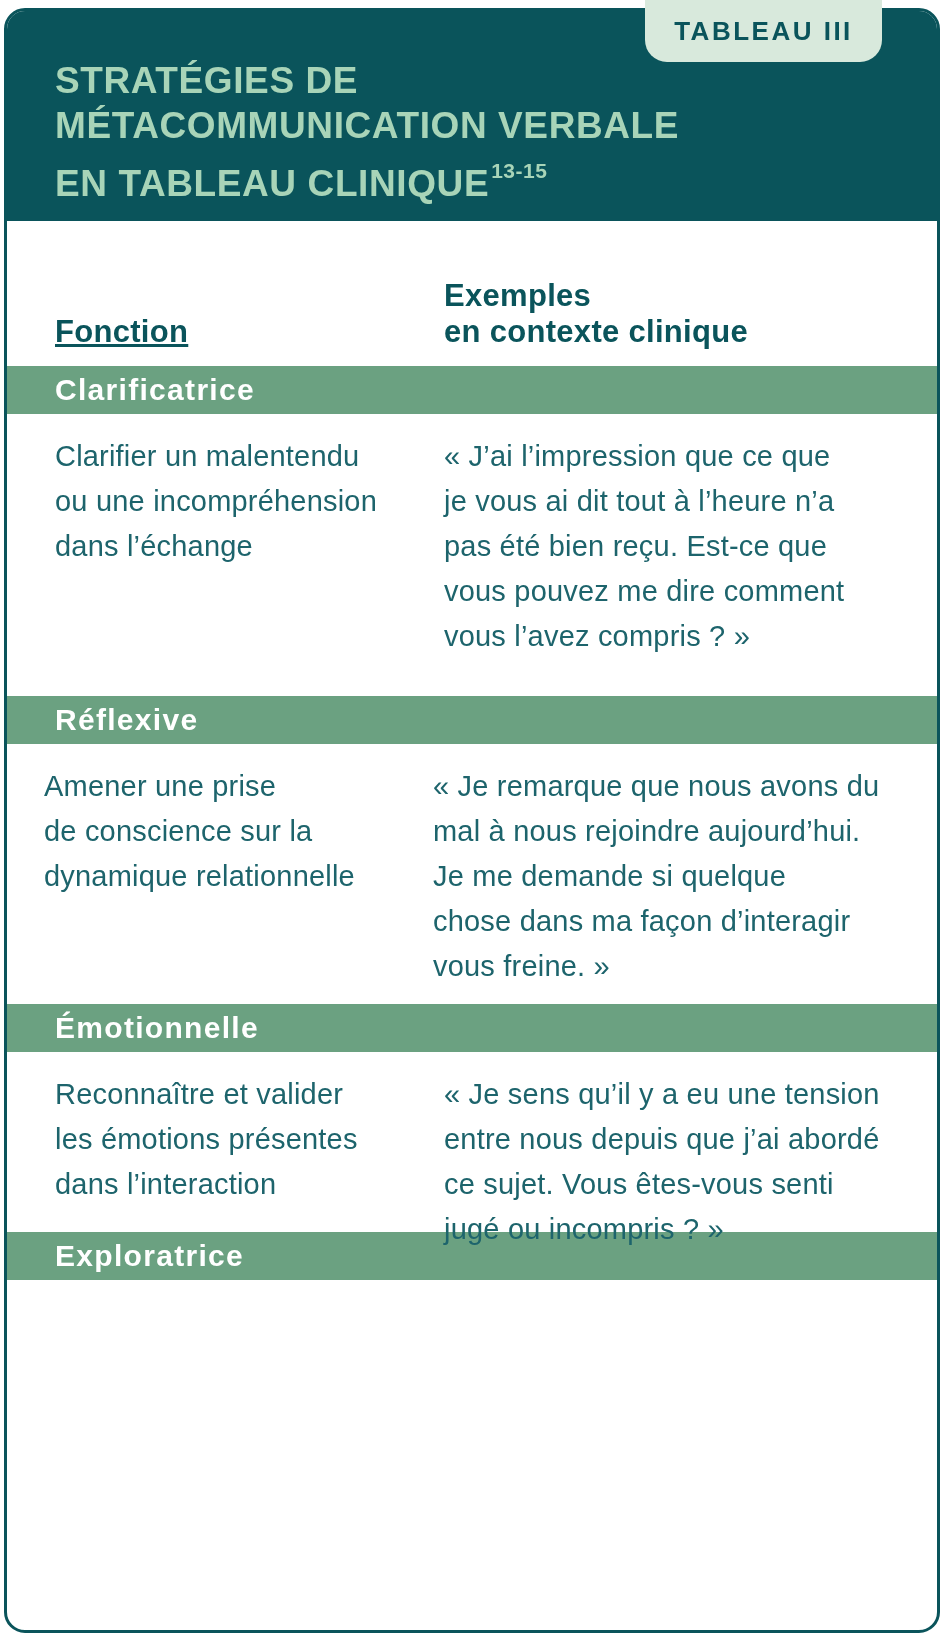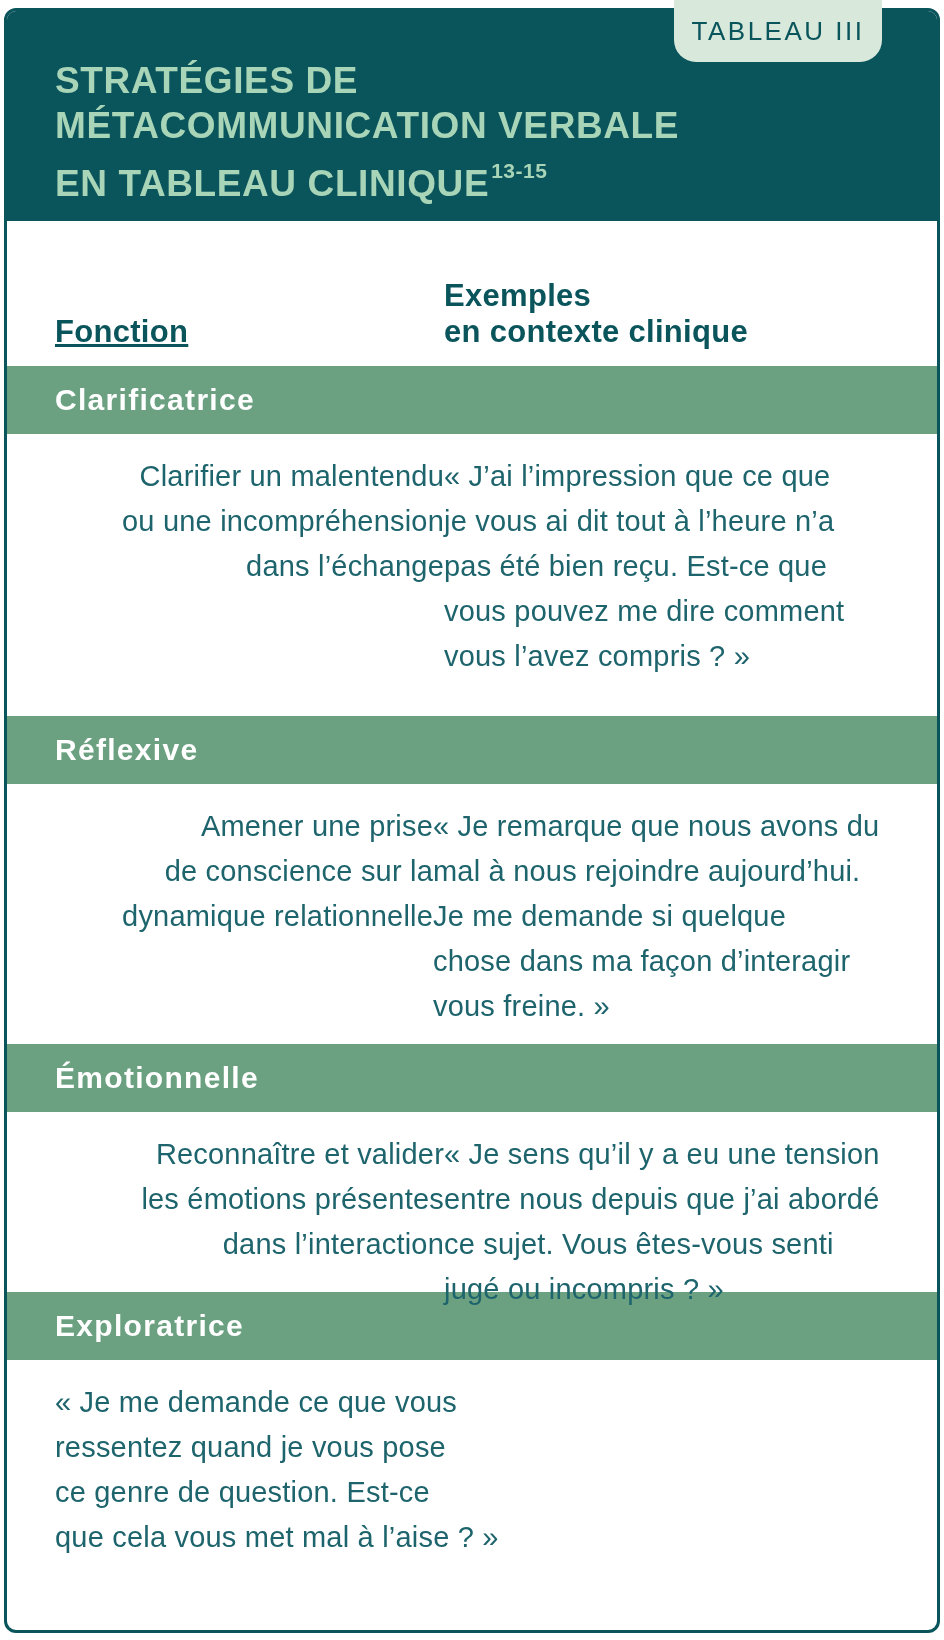--- a/index.html
+++ b/index.html
@@ -14,21 +14,21 @@
     width:944px;height:1640px;position:relative;
     font-family:"Liberation Sans","DejaVu Sans",sans-serif;
     -webkit-font-smoothing:antialiased;
   }
   .card{
     box-sizing:border-box;
     margin:8px 4px 0 4px;
     height:1625px;
     background:#fff;
     border:3px solid var(--teal);
-    border-radius:12px;
+    border-radius:21px;
     overflow:hidden;
   }
   
   .card-header{
     box-sizing:border-box;
     height:210px;
     background:var(--teal);
     padding:47px 40px 0 48px;
   }
   .title{
@@ -42,26 +42,26 @@
     font-size:21px;
     font-weight:800;
     vertical-align:18px;
     letter-spacing:0.5px;
     margin-left:2px;
   }
   
   .badge{
     position:absolute;
     top:0;right:62px;
-    width:208px;height:62px;
+    width:237px;height:62px;
     background:var(--badge-bg);
     border-radius:0 0 22px 22px;
     display:flex;align-items:center;justify-content:center;
     color:var(--teal);
-    font-size:26px;font-weight:400;letter-spacing:2.5px;
+    font-size:26px;font-weight:700;letter-spacing:2.5px;
     z-index:3;
   }
   
   .col-headers{
     box-sizing:border-box;
     height:145px;
     display:flex;
     align-items:flex-end;
     padding:0 30px 16px 48px;
     background:#fff;
@@ -72,21 +72,21 @@
     font-weight:800;
     line-height:36px;
     letter-spacing:0.3px;
     white-space:pre;
   }
   .col-head.fonction{width:389px;flex:none;text-decoration:underline;}
   .col-head.exemples{flex:1;}
   
   .band{
     box-sizing:border-box;
-    height:68px;
+    height:48px;
     background:var(--band);
     display:flex;align-items:center;
     padding-left:48px;
   }
   .band-label{
     color:#fff;
     font-size:30px;font-weight:800;letter-spacing:1.3px;
   }
   
   .trow{
@@ -99,21 +99,21 @@
   .trow.r2{height:260px;padding-left:37px;}
   .trow.r3{height:180px;}
   .trow.r4{height:234px;}
   .cell{
     color:var(--body-teal);
     font-size:29px;
     line-height:45px;
     letter-spacing:0.2px;
     white-space:pre;
   }
-  .cell.fonction{width:389px;flex:none;text-align:right;}
+  .cell.fonction{width:389px;flex:none;}
   .cell.exemple{flex:1;}
 </style>
 </head>
 <body>
 
 <div class="badge">
   <span>TABLEAU III</span>
 </div>
 
 <div class="card">
@@ -170,19 +170,15 @@
     <div class="cell exemple">« Je sens qu’il y a eu une tension
 entre nous depuis que j’ai abordé
 ce sujet. Vous êtes-vous senti
 jugé ou incompris ? »</div>
   </div>
 
   <div class="band">
     <span class="band-label">Exploratrice</span>
   </div>
   <div class="trow r4">
-    <div class="cell exemple">« Je me demande ce que vous
-ressentez quand je vous pose
-ce genre de question. Est-ce
-que cela vous met mal à l’aise ? »</div>
   </div>
 
 </div>
 
 </body></html>

